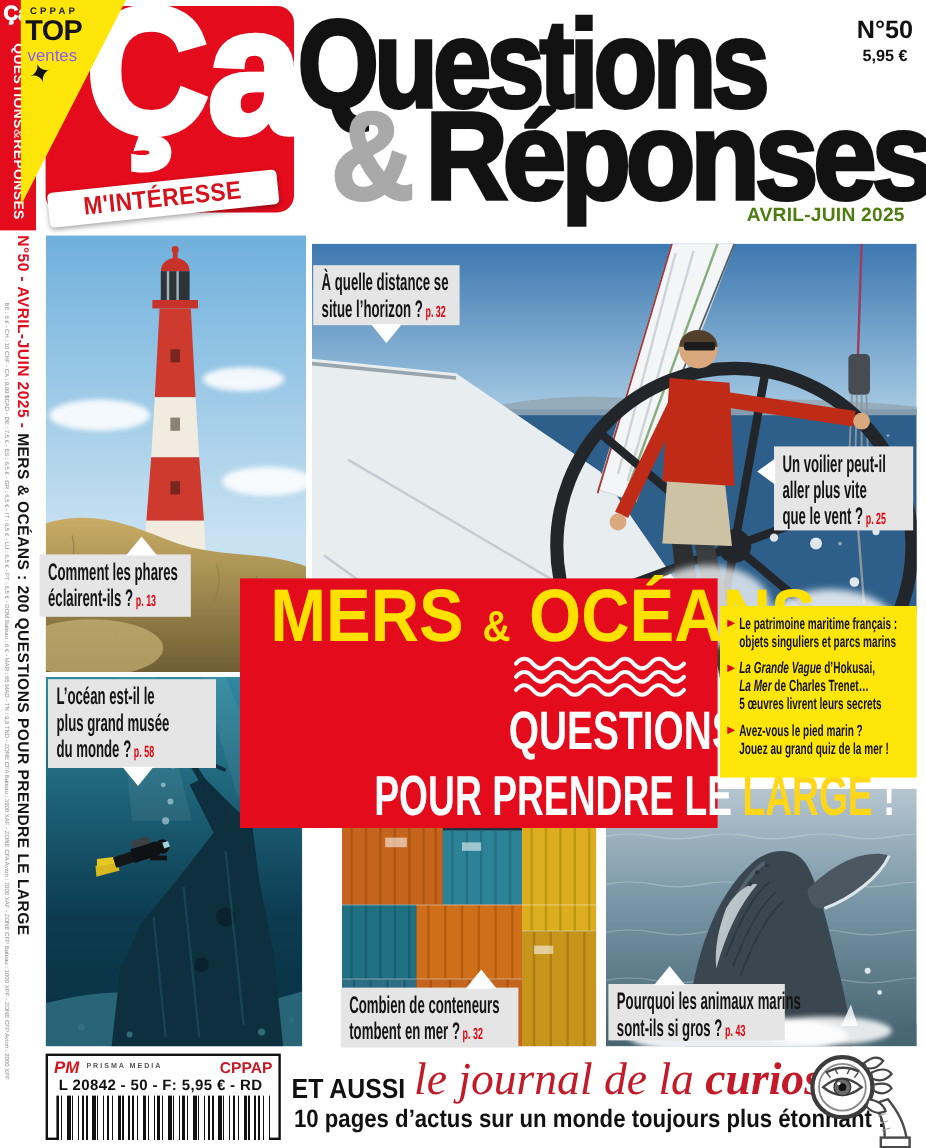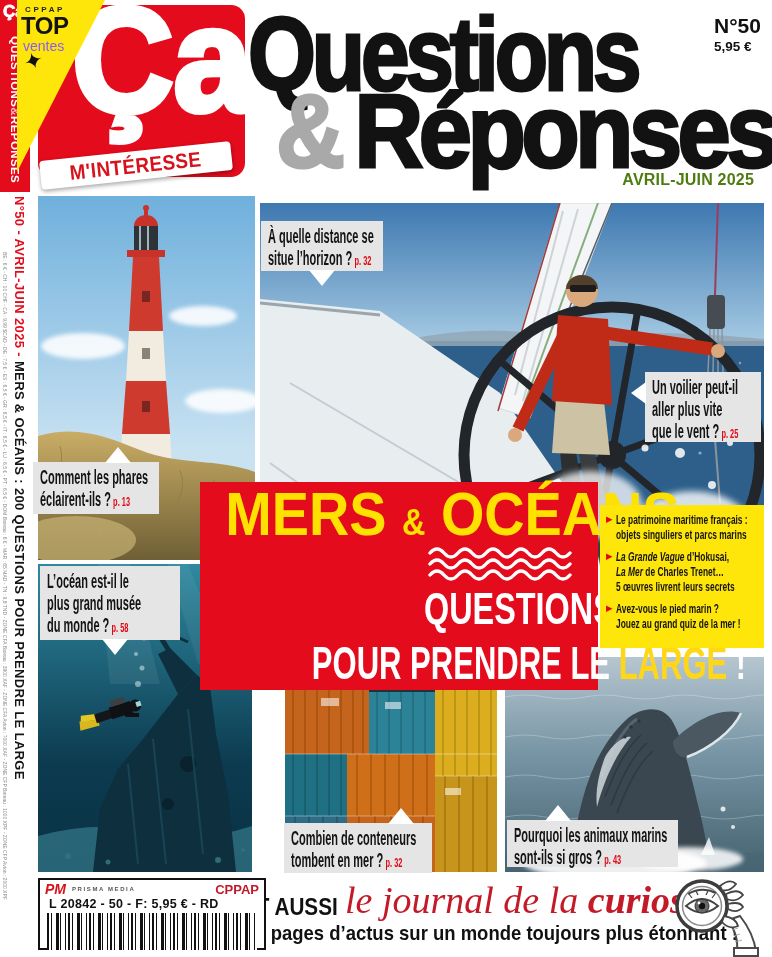--- a/index.html
+++ b/index.html
@@ -36,21 +36,21 @@
   .badge-ventes{left:23px;top:38px;font-size:14px;font-weight:400;color:#8b5cf6;z-index:5;}
   .badge-star{left:24px;top:48px;font-size:23px;color:#111;transform:rotate(-18deg);z-index:5;}
 
   .mh-l1{left:248px;top:2px;}
   .mh-l1 .cx{font-size:104px;font-weight:700;color:#121212;-webkit-text-stroke:3px #121212;
     letter-spacing:-5px;line-height:1;transform:scaleX(.84);}
   .mh-l2{left:276px;top:79px;}
   .mh-l2 .cx{font-size:104px;font-weight:700;line-height:1;letter-spacing:-5px;transform:scaleX(.92);}
   .mh-l2 .word{color:#121212;-webkit-text-stroke:3px #121212;}
   .mh-l2 .amp{color:#a9a9a9;-webkit-text-stroke:3px #a9a9a9;margin-right:10px;letter-spacing:0;}
-  .mh-issue{left:714px;top:14px;text-align:left;color:#111;}
+  .mh-issue{left:714px;top:14px;text-align:center;color:#111;}
   .mh-issue .num{font-size:21px;font-weight:900;display:block;}
   .mh-issue .pr{font-size:13.5px;font-weight:700;display:block;margin-top:1px;}
   .mh-date{right:18px;top:171px;font-size:16px;font-weight:800;color:#4d7c0f;letter-spacing:.2px;}
 
   
   .photo{position:absolute;overflow:hidden;}
   #ph-lighthouse{left:38px;top:196px;width:217px;height:364px;}
   #ph-sailing{left:260px;top:203px;width:504px;height:460px;}
   #ph-underwater{left:38px;top:564px;width:214px;height:308px;}
   #ph-containers{left:285px;top:688px;width:212px;height:184px;z-index:2;}
@@ -90,24 +90,24 @@
     border-top:16px solid #fff;bottom:-15px;}
   .tail-up{border-left:13px solid transparent;border-right:13px solid transparent;
     border-bottom:16px solid #fff;top:-15px;}
   .tail-left{border-top:11px solid transparent;border-bottom:11px solid transparent;
     border-right:15px solid #fff;left:-14px;}
   #co-horizon{left:261px;top:221px;width:122px;height:50px;}
   #co-voilier{left:645px;top:372px;width:116px;height:70px;}
   #co-phares{left:33px;top:462px;width:126px;height:52px;}
   #co-musee{left:40px;top:566px;width:140px;height:74px;}
   #co-conteneurs{left:284px;top:823px;width:148px;height:50px;z-index:5;}
-  #co-animaux{left:507px;top:820px;width:171px;height:47px;z-index:5;}
-
-  
-  .bc-box{left:38px;top:878px;width:228px;height:72px;border:2px solid #111;background:#fff;
+  #co-animaux{left:507px;top:820px;width:147px;height:47px;z-index:5;}
+
+  
+  .bc-box{left:38px;top:878px;width:196px;height:72px;border:2px solid #111;background:#fff;
     box-sizing:border-box;padding:2px 5px;z-index:6;}
   .bc-row1{display:flex;align-items:center;height:14px;}
   .bc-pm{color:#d6121c;font-weight:900;font-style:italic;font-size:14px;}
   .bc-pub{font-size:6px;letter-spacing:1.6px;color:#555;font-weight:700;margin-left:6px;flex:1;}
   .bc-cppap{color:#c41a28;font-weight:800;font-size:13px;text-align:center;}
   .bc-code{font-size:12.5px;font-weight:800;color:#111;letter-spacing:.3px;margin:1px 0 2px 4px;}
   .bc-bars{height:37px;margin:0 2px;
     background:repeating-linear-gradient(90deg,#111 0 2px,#fff 2px 4px,#111 4px 5px,#fff 5px 9px,
       #111 9px 12px,#fff 12px 13px,#111 13px 14px,#fff 14px 18px,#111 18px 19px,#fff 19px 21px);}
   .ft-etaussi{left:243px;top:894px;}

